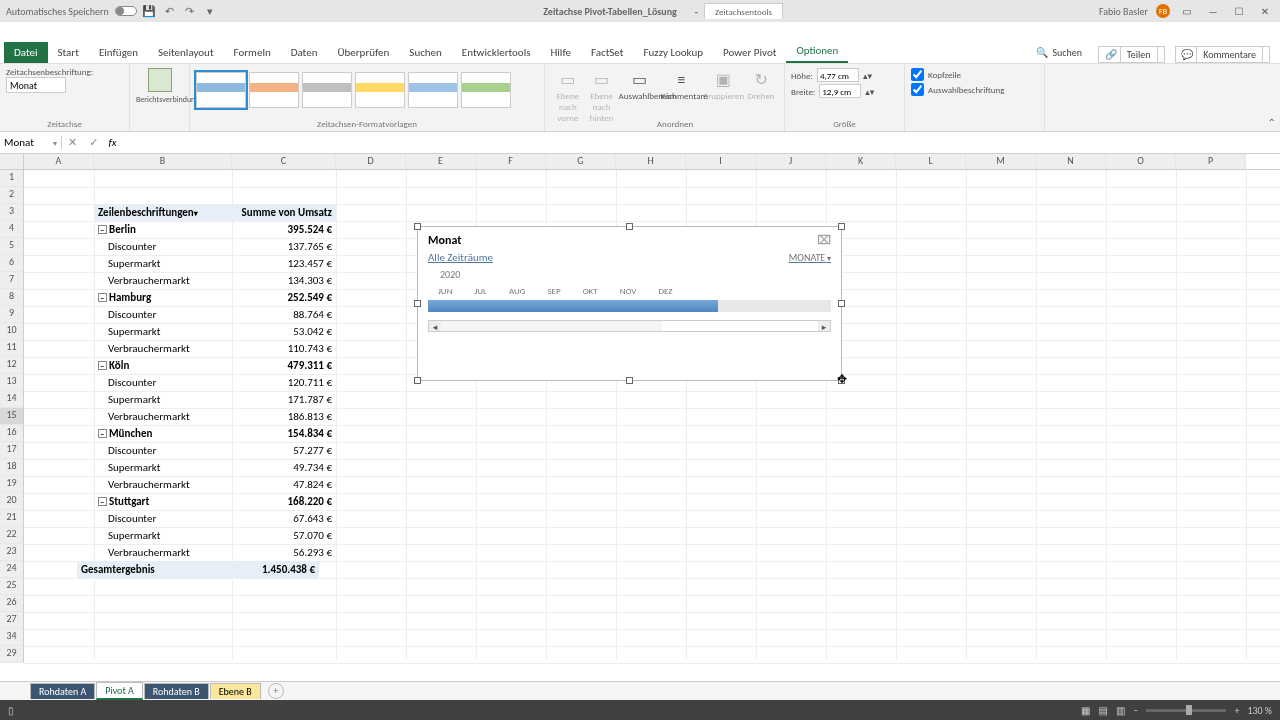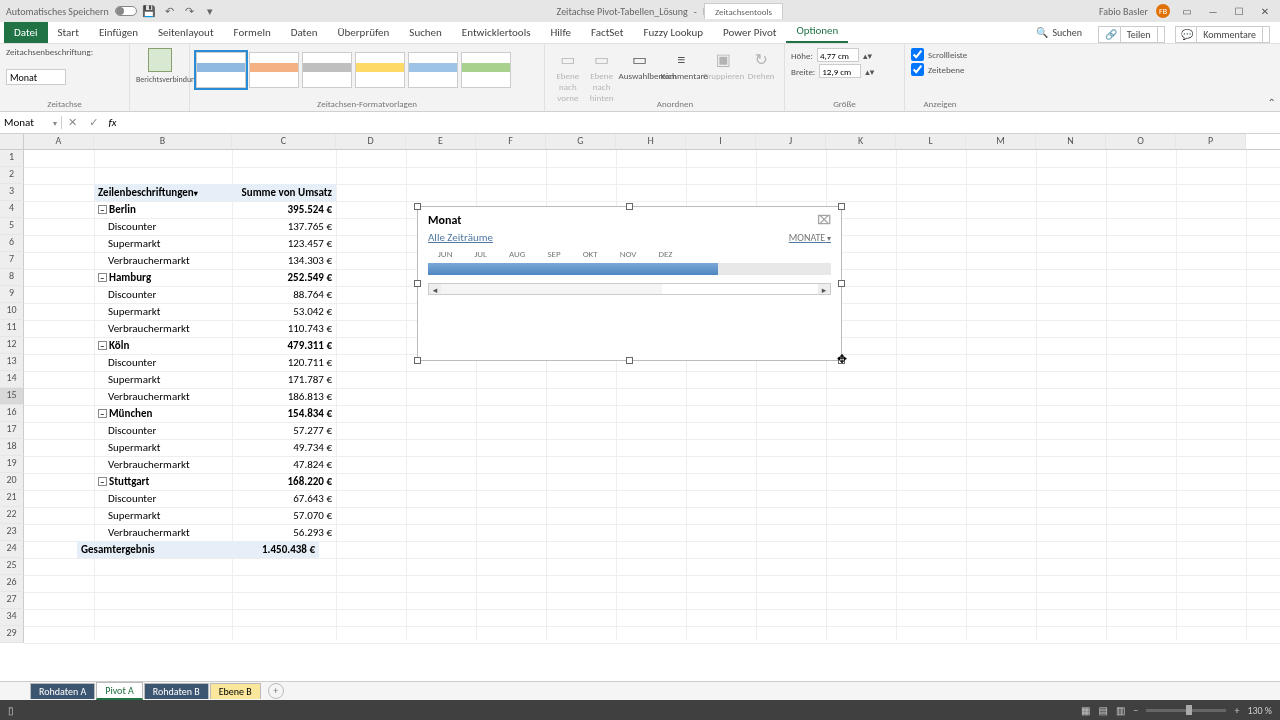--- a/index.html
+++ b/index.html
@@ -5,41 +5,41 @@
 * { box-sizing: border-box; margin: 0; padding: 0; font-family: "Segoe UI", Calibri, sans-serif; }
 html, body { width: 1280px; height: 720px; overflow: hidden; background: #000; }
 .app { width: 1280px; height: 700px; background: #fff; display: flex; flex-direction: column; }
 
 
 .titlebar { height: 22px; background: #e6e6e6; display: flex; align-items: center; font-size: 10px; color: #666; position: relative; }
 .titlebar .left { display: flex; align-items: center; gap: 6px; padding-left: 6px; }
 .toggle { width: 22px; height: 10px; border: 1px solid #888; border-radius: 5px; background: #fff; position: relative; }
 .toggle::after { content: ""; position: absolute; width: 8px; height: 8px; background: #888; border-radius: 50%; left: 0; top: 0; }
 .qat-ico { width: 14px; height: 14px; display: flex; align-items: center; justify-content: center; color: #666; font-size: 11px; }
-.titlebar .center { position: absolute; left: 50%; transform: translateX(-50%); display: flex; gap: 6px; }
+.titlebar .center { position: absolute; left: 50%; transform: translateX(-50%); display: flex; gap: 18px; font-weight: bold; }
 .tool-tab { position: absolute; left: 55%; background: #fff; border: 1px solid #ccc; border-bottom: none; font-size: 9px; padding: 2px 10px; color: #666; }
 .titlebar .right { margin-left: auto; display: flex; align-items: center; gap: 8px; padding-right: 6px; }
 .avatar { width: 14px; height: 14px; background: #e07000; color: #fff; border-radius: 50%; display: flex; align-items: center; justify-content: center; font-size: 8px; }
 .winbtn { width: 18px; text-align: center; color: #555; font-size: 10px; }
 
 
-.ribbon-tabs { height: 22px; display: flex; align-items: end; font-size: 11px; color: #444; padding-left: 4px; border-bottom: 1px solid #e0e0e0; }
+.ribbon-tabs { height: 22px; display: flex; align-items: end; font-size: 11px; color: #444; padding-left: 4px; border-bottom: 1px solid #e0e0e0; margin-top: 20px; }
 .ribbon-tab { padding: 4px 10px; cursor: default; }
 .ribbon-tab.file { background: #217346; color: #fff; }
 .ribbon-tab.active { color: #217346; border-bottom: 2px solid #217346; }
 .ribbon-right { margin-left: auto; display: flex; padding-right: 10px; font-size: 10px; }
 .search-ico { margin-right: 4px; }
 .share-comment { display: flex; gap: 10px; margin-left: 16px; }
 .share-comment span { border: 1px solid #ccc; padding: 1px 6px; font-size: 10px; }
 
 
 .ribbon-body { height: 68px; background: #f3f3f3; display: flex; font-size: 9px; color: #555; border-bottom: 1px solid #d0d0d0; position: relative; }
 .rgroup { border-right: 1px solid #e0e0e0; display: flex; flex-direction: column; padding: 2px 6px; }
 .rgroup .glabel { margin-top: auto; text-align: center; font-size: 9px; color: #777; }
-.zb-col { width: 130px; gap: 12px; }
+.zb-col { width: 130px; }
 .zb-input { border: 1px solid #ccc; background: #fff; height: 16px; width: 60px; font-size: 10px; padding: 0 3px; }
 .rpt-ico { width: 24px; height: 24px; background: #d9e8d0; border: 1px solid #88a070; margin: 2px auto; }
 .styles-row { display: flex; gap: 3px; flex-wrap: wrap; width: 340px; padding-top: 6px; }
 .style-sw { width: 50px; height: 36px; border: 1px solid #ccc; background: linear-gradient(#fff 30%, var(--c) 30%, var(--c) 55%, #fff 55%); }
 .style-sw:first-child { outline: 2px solid #2a8dd4; }
 .arr-col { width: 42px; text-align: center; padding-top: 4px; }
 .arr-col .ico { font-size: 16px; height: 20px; }
 .arr-col.dis { opacity: .4; }
 .size-col { padding-top: 4px; width: 120px; }
 .size-row { display: flex; align-items: center; gap: 4px; font-size: 9px; margin-bottom: 2px; }
@@ -226,30 +226,29 @@
           <input value="4,77 cm" style="">
           <span>▴▾</span>
         </div>
       <div class="size-row">
           <span>Breite:</span>
           <input value="12,9 cm" style="">
           <span>▴▾</span>
         </div>
       <div class="glabel">Größe</div>
     </div>
-    <div class="rgroup chk-col" style="border:none">
+    <div class="rgroup chk-col">
       <div class="chk-row">
           <input type="checkbox" checked="" style="">
-          <span>Scrollleiste</span>
+          <span>Kopfzeile</span>
         </div>
       <div class="chk-row">
           <input type="checkbox" checked="" style="">
-          <span>Zeitebene</span>
-        </div>
-      <div class="glabel" style="margin-left:-70px">Anzeigen</div>
+          <span>Auswahlbeschriftung</span>
+        </div>
     </div>
     <span class="ribbon-collapse">⌃</span>
   </div>
 
   <div class="fxbar">
     <div class="namebox">Monat</div>
     <span class="fx-btn">✕</span>
     <span class="fx-btn">✓</span>
     <span class="fx-label">fx</span>
     <div class="fx-input"></div>
@@ -458,20 +457,21 @@
         <div class="sel-handle sh-bm"></div>
         <div class="sel-handle sh-br"></div>
         <div class="slicer-hdr">
           <span>Monat</span>
           <span class="slicer-clear">⌧</span>
         </div>
         <div class="slicer-sub">
           <span>Alle Zeiträume</span>
           <span class="slicer-unit">MONATE</span>
         </div>
+        <div class="slicer-year">2020</div>
         <div class="slicer-months" id="slicer-months">
             <span>JUN</span>
             <span>JUL</span>
             <span>AUG</span>
             <span>SEP</span>
             <span>OKT</span>
             <span>NOV</span>
             <span>DEZ</span>
           </div>
         <div class="slicer-bar">

